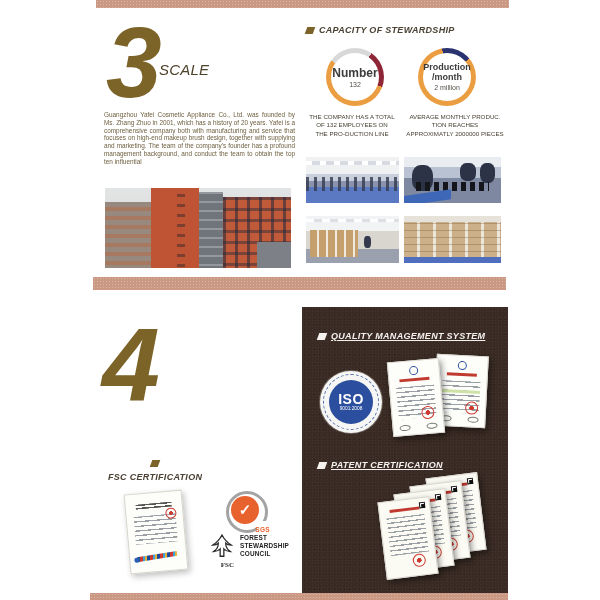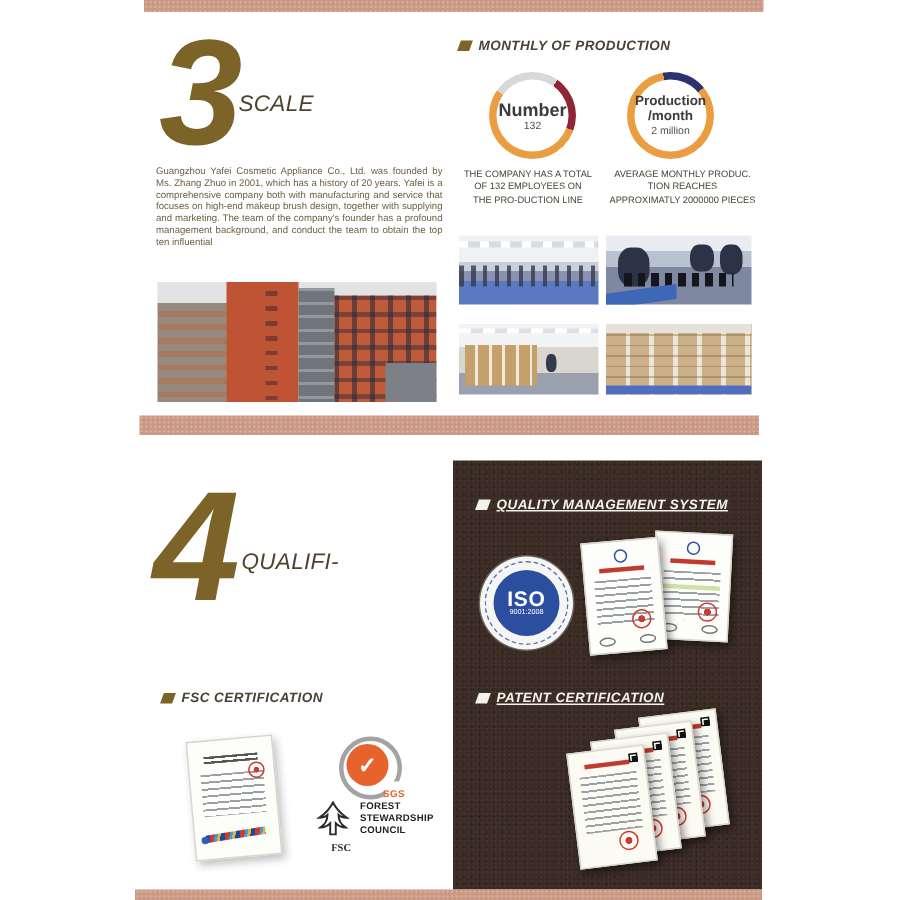--- a/index.html
+++ b/index.html
@@ -178,21 +178,21 @@
   <div class="photo building">
     <div class="bldg-left"></div>
     <div class="bldg-mid"></div>
     <div class="bldg-col"></div>
     <div class="bldg-right"></div>
     <div class="bldg-corner"></div>
   </div>
 
   <div class="hdr hdr-dark" style="left:306px;top:25px;">
     <span class="hdr-icon"></span>
-    <span class="hdr-label">MONTHLY OF PRODUCTION</span>
+    <span class="hdr-label">CAPACITY OF STEWARDSHIP</span>
   </div>
 
   <div class="donut d2">
     <div class="txt">
       <div class="d-label-sm">Production</div>
       <div class="d-label-sm">/month</div>
       <div class="d-value">2 million</div>
     </div>
   </div>
   <div class="donut d1">
@@ -232,21 +232,20 @@
   <div class="photo ph-br">
     <div class="rules"></div>
     <div class="top"></div>
     <div class="floor"></div>
   </div>
 
   <div class="band band-mid"></div>
 
   <div class="bignum num4">4</div>
   <div class="sec-title t4">
-    <div>QUALIFI-</div>
   </div>
 
   <div class="panel">
     <div class="hdr hdr-light" style="left:16px;top:24px;">
       <span class="hdr-icon"></span>
       <span class="hdr-label">QUALITY MANAGEMENT SYSTEM</span>
     </div>
 
     <div class="iso">
       <div class="iso-core">
@@ -297,21 +296,21 @@
       <i class="seal" style="right:10px;bottom:8px;"></i>
     </div>
     <div class="cert pcert pc1">
       <i class="ctitle" style="top:8px;background:#c03a30;"></i>
       <i class="qr"></i>
       <i class="clines" style="top:16px;height:38px;"></i>
       <i class="seal" style="right:10px;bottom:8px;"></i>
     </div>
   </div>
 
-  <div class="hdr hdr-dark" style="left:108px;top:460px;">
+  <div class="hdr hdr-dark" style="left:108px;top:460px;flex-direction:column;">
     <span class="hdr-icon"></span>
     <span class="hdr-label">FSC CERTIFICATION</span>
   </div>
 
   <div class="cert fsc-cert">
     <i class="fl-title"></i>
     <i class="clines"></i>
     <i class="seal" style="right:6px;top:16px;width:9px;height:9px;"></i>
     <i class="zig"></i>
     <i class="bdot"></i>

